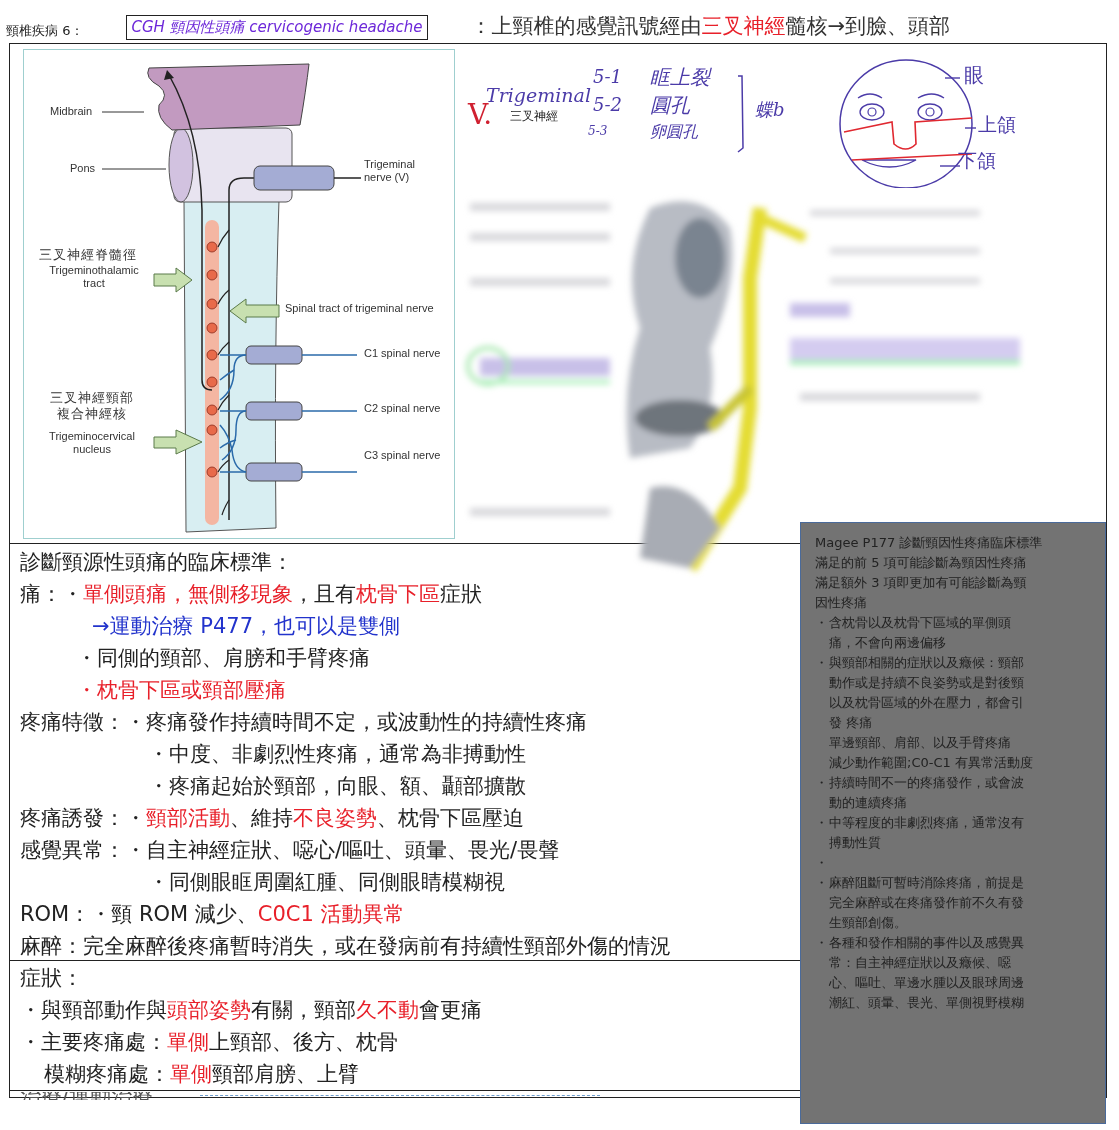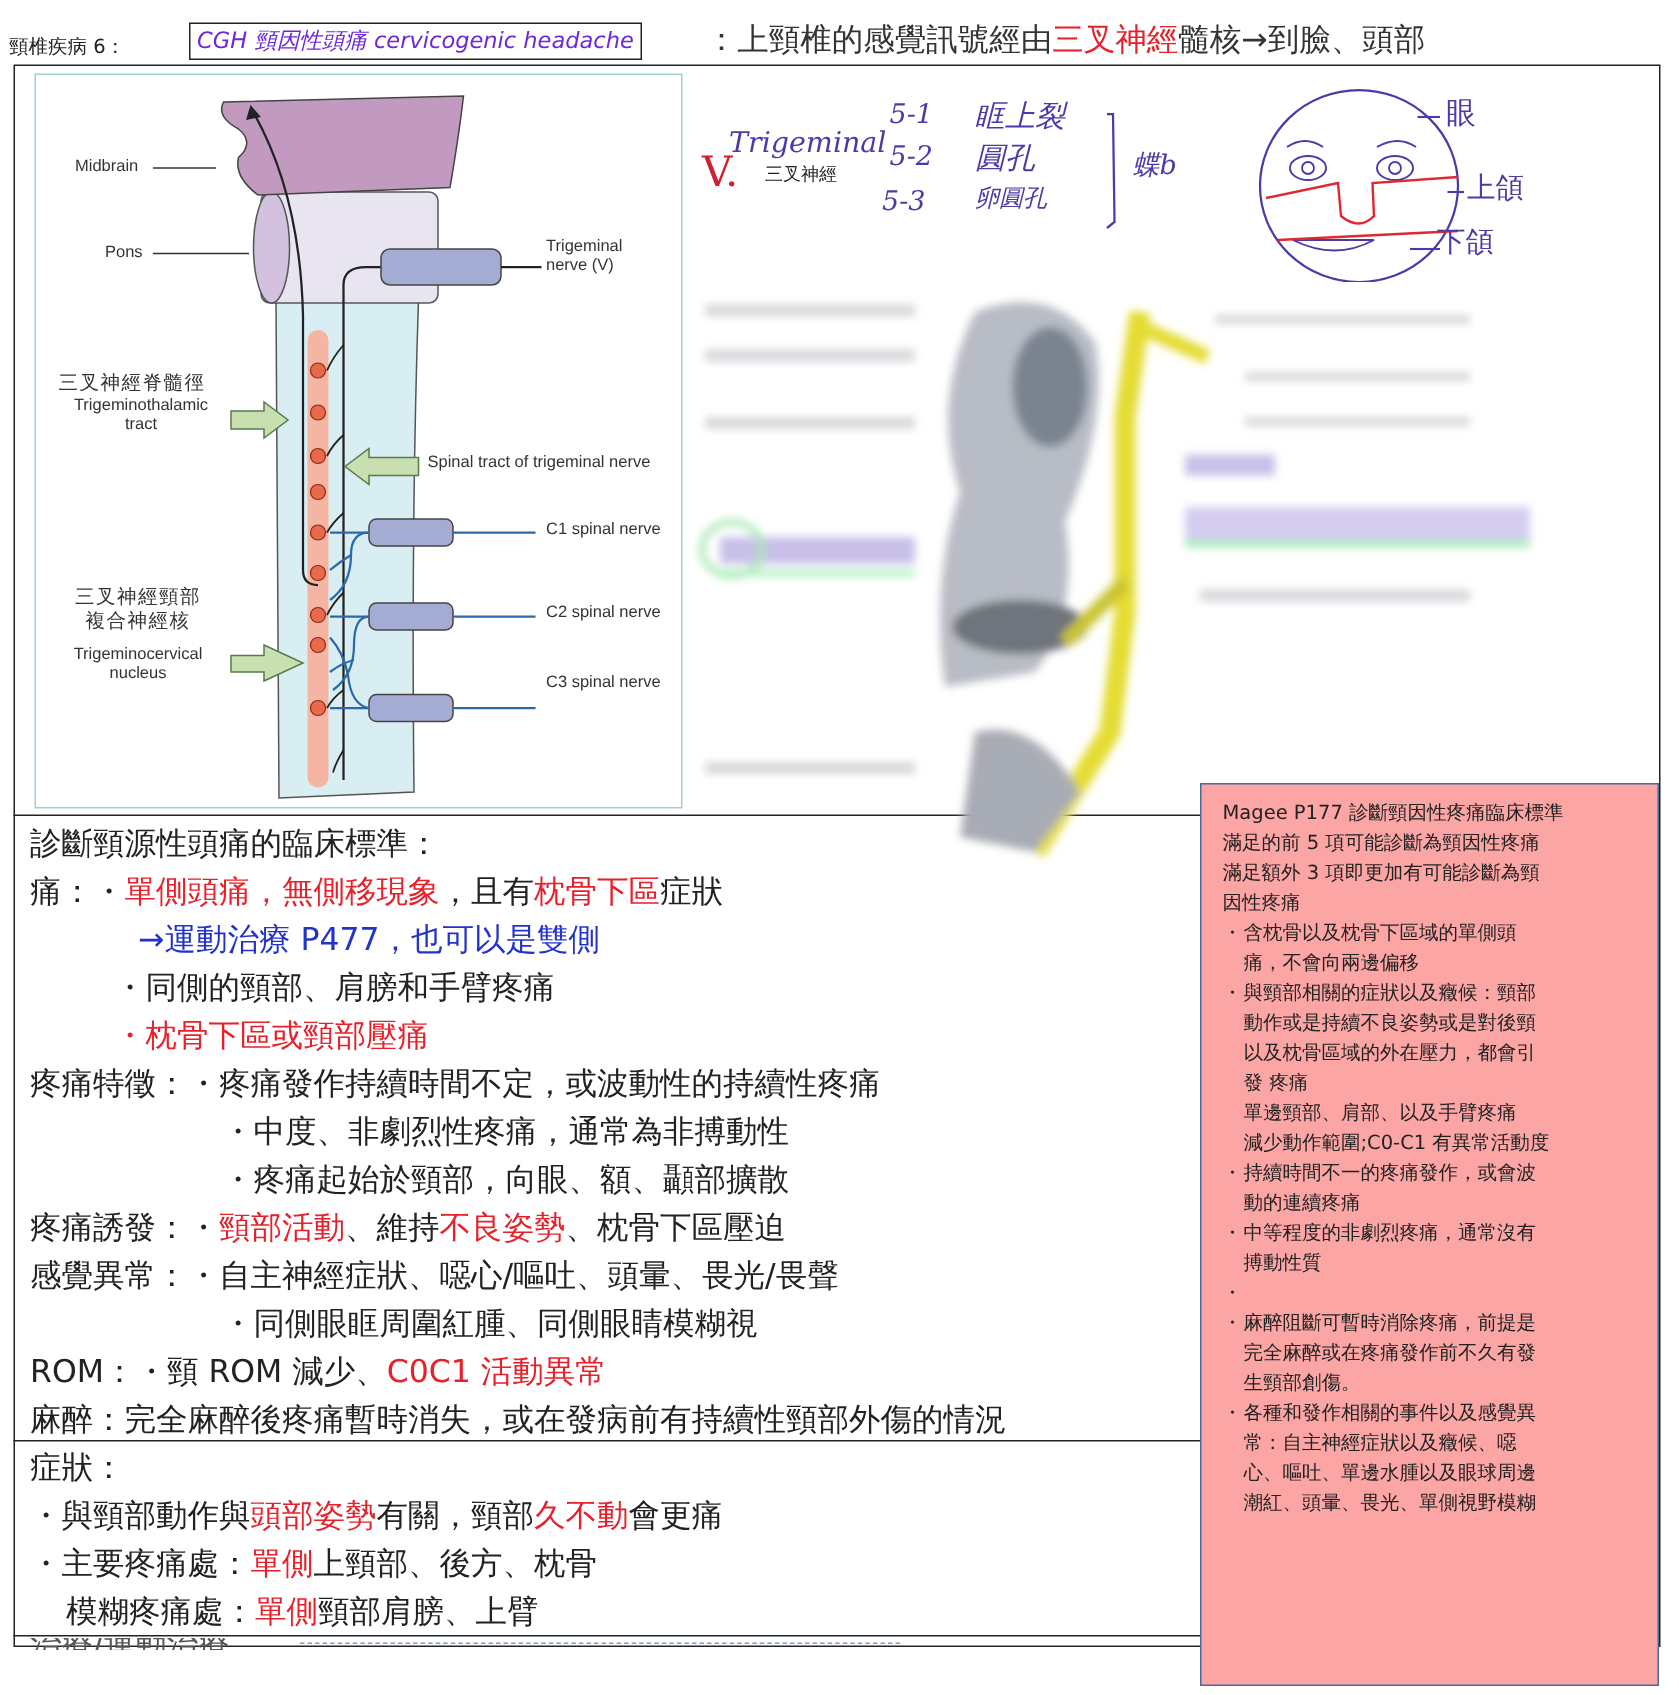--- a/index.html
+++ b/index.html
@@ -38,21 +38,21 @@
   .indent1 { padding-left: 72px; }
   .indent2 { padding-left: 56px; }
   .indent3 { padding-left: 128px; }
   .indent-s { padding-left: 24px; }
 
   .cutoff { position: absolute; left: 20px; top: 1092px; width: 580px; height: 8px; overflow: hidden; }
   .cutoff .dash { position: absolute; left: 180px; top: 3px; width: 400px; border-top: 1px dashed #6f9fcf; }
   .cutoff .ghost { position: absolute; left: 0; top: -10px; font-size: 21px; color: #555; white-space: nowrap; }
 
   
-  .magee { position: absolute; left: 800px; top: 522px; width: 306px; height: 602px; border: 1px solid #4a6a9a; box-sizing: border-box; background: #fca5a5; padding: 10px 10px 0 14px; font-size: 13px; line-height: 20px; color: #222; }
+  .magee { position: absolute; left: 800px; top: 522px; width: 306px; height: 602px; border: 1px solid #4a6a9a; box-sizing: border-box; background: #737373; padding: 10px 10px 0 14px; font-size: 13px; line-height: 20px; color: #222; }
   .magee .mline { white-space: nowrap; }
   .magee .bullet { display: flex; }
   .magee .bullet .dot { width: 14px; flex: none; }
 </style>
 </head>
 <body>
 
 <div class="title-row">
   <span class="title-prefix">頸椎疾病 6：</span>
   <span class="title-box">CGH 頸因性頭痛 cervicogenic headache</span>
@@ -149,21 +149,21 @@
 
 <div class="notes">
   <div class="hw" style="left:8px; top:50px; font-size:28px; color:#d02030; font-style:normal;">V.</div>
   <div class="hw" style="left:26px; top:36px; font-size:19px;">Trigeminal</div>
   <div class="hw" style="left:50px; top:60px; font-size:12px; color:#222; font-style:normal; font-family:'DejaVu Sans', sans-serif;">三叉神經</div>
 
   <div class="hw" style="left:133px; top:18px; font-size:18px;">5-1</div>
   <div class="hw" style="left:190px; top:16px; font-size:20px;">眶上裂</div>
   <div class="hw" style="left:133px; top:46px; font-size:18px;">5-2</div>
   <div class="hw" style="left:190px; top:44px; font-size:20px;">圓孔</div>
-  <div class="hw" style="left:128px; top:76px; font-size:18px;text-align:right;">5-3</div>
+  <div class="hw" style="left:128px; top:76px; font-size:12px;text-align:right;">5-3</div>
   <div class="hw" style="left:190px; top:74px; font-size:16px;">卵圓孔</div>
 
   <svg style="position:absolute; left:0; top:0;" width="640" height="140">
     <path d="M278 28 L282 28 L283 100 L278 104" fill="none" stroke="#4b3ba8" stroke-width="1.5"></path>
 
     <ellipse cx="446" cy="76" rx="66" ry="64" fill="none" stroke="#4b3ba8" stroke-width="1.5"></ellipse>
     <path d="M398 50 Q410 42 422 50" fill="none" stroke="#4b3ba8" stroke-width="1.3"></path>
     <path d="M458 50 Q472 42 484 50" fill="none" stroke="#4b3ba8" stroke-width="1.3"></path>
     <ellipse cx="412" cy="64" rx="12" ry="8" fill="none" stroke="#4b3ba8" stroke-width="1.3"></ellipse>
     <circle cx="412" cy="64" r="4" fill="none" stroke="#4b3ba8" stroke-width="1.2"></circle>

